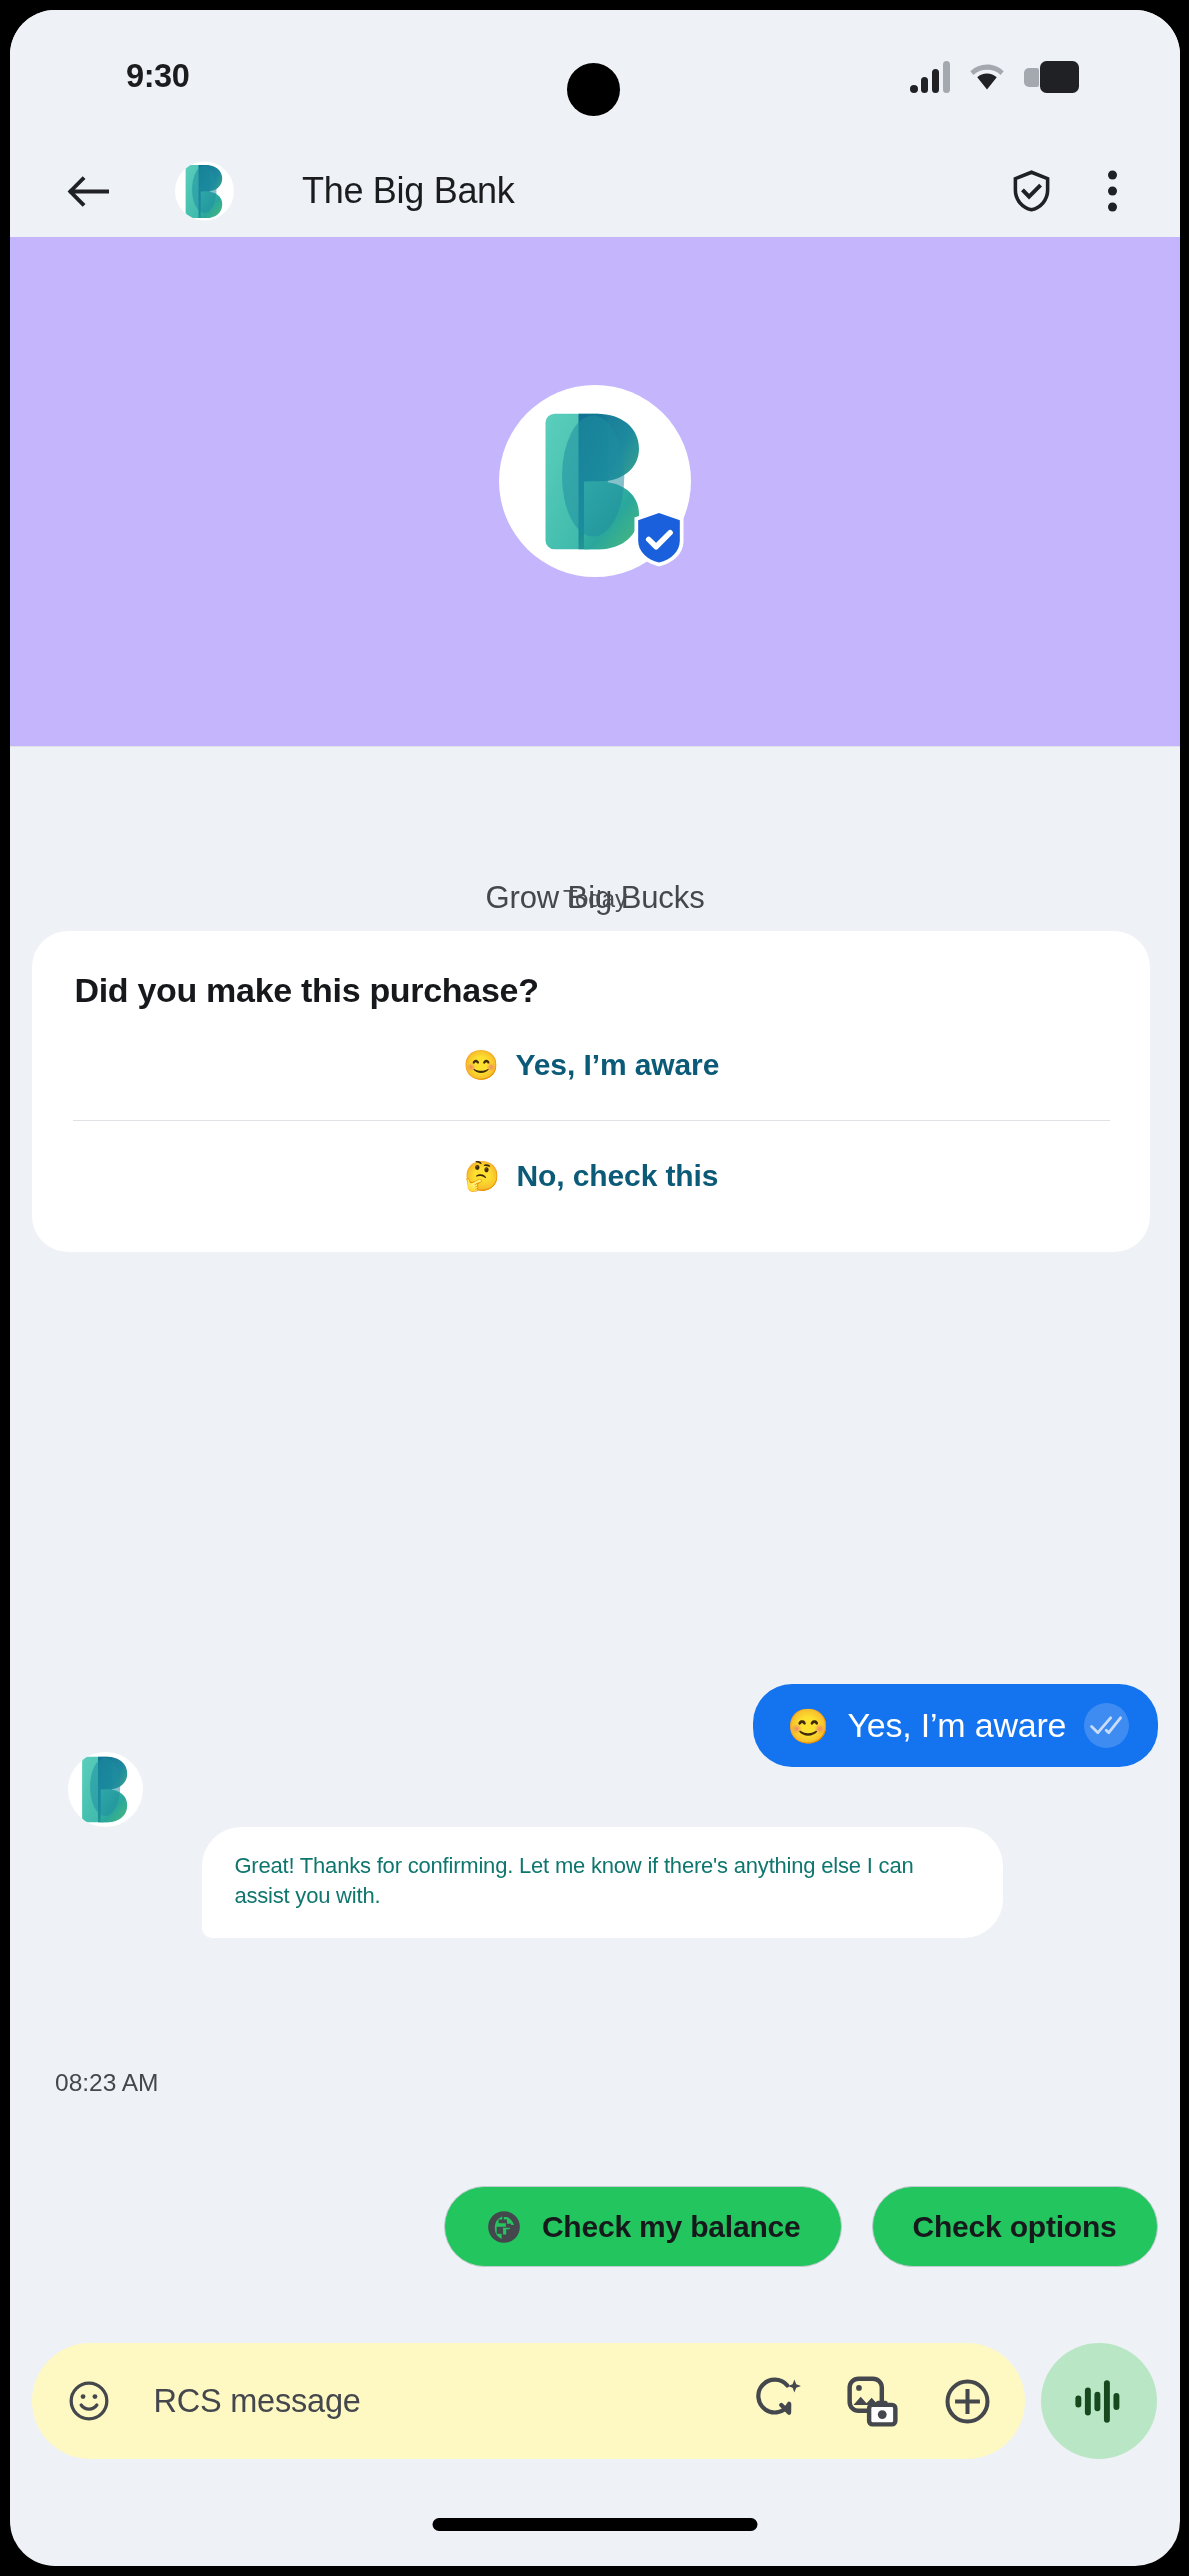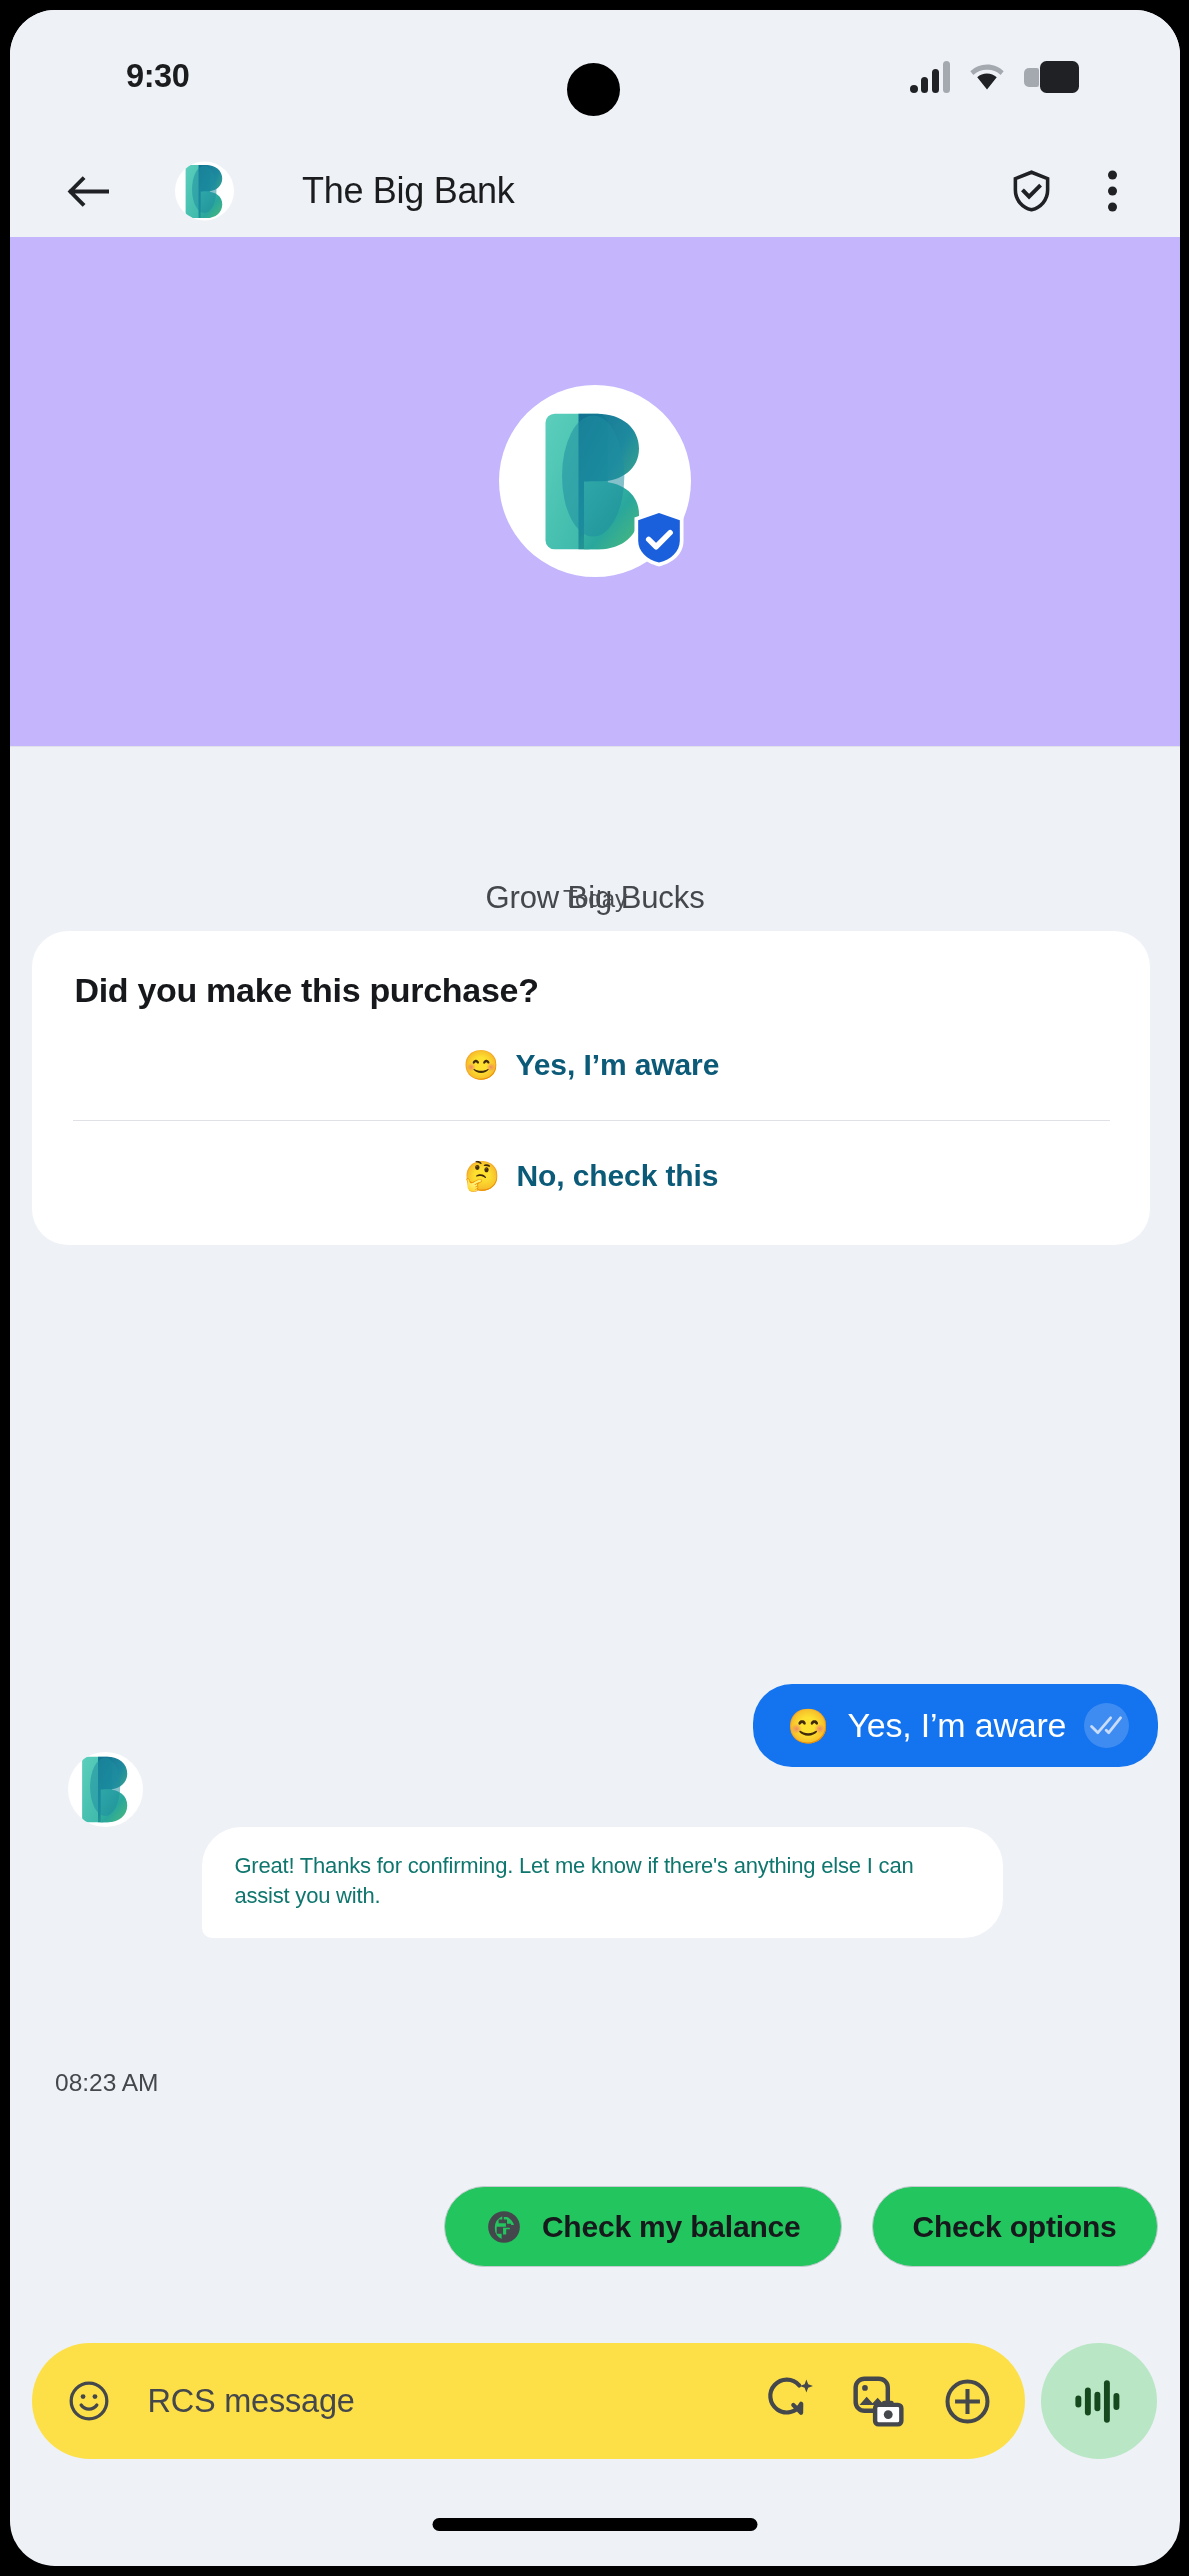--- a/index.html
+++ b/index.html
@@ -219,21 +219,21 @@
 
   
   #rich-card {
     position: absolute;
     left: 22.4px;
     top: 183px;
     width: 1118px;
     background: #ffffff;
     border-radius: 36px;
     box-sizing: border-box;
-    padding: 40px 42px 14px 42px;
+    padding: 40px 42px 21px 42px;
   }
   #card-title {
     font-size: 34px;
     font-weight: bold;
     color: #16181b;
     letter-spacing: -0.3px;
   }
   #card-body {
     margin-top: 23px;
     font-size: 32px;
@@ -369,27 +369,27 @@
     bottom: 107px;
     width: 1125px;
     height: 116px;
     display: flex;
     align-items: center;
     gap: 16px;
   }
   #input-pill {
     flex: 1;
     height: 116px;
-    background: #fde047;
+    background: #fef9c3;
     border-radius: 58px;
     display: flex;
     align-items: center;
     padding: 0 29px 0 33px;
     box-sizing: border-box;
-    gap: 6px;
+    gap: 12px;
   }
   #emoji-btn { flex: 0 0 auto; width: 48px; height: 48px; display:flex; align-items:center; justify-content:center; cursor:pointer; }
   #msg-input {
     flex: 1;
     margin-left: 26px;
     border: none;
     outline: none;
     background: transparent;
     font-family: "Liberation Sans", sans-serif;
     font-size: 32.5px;

